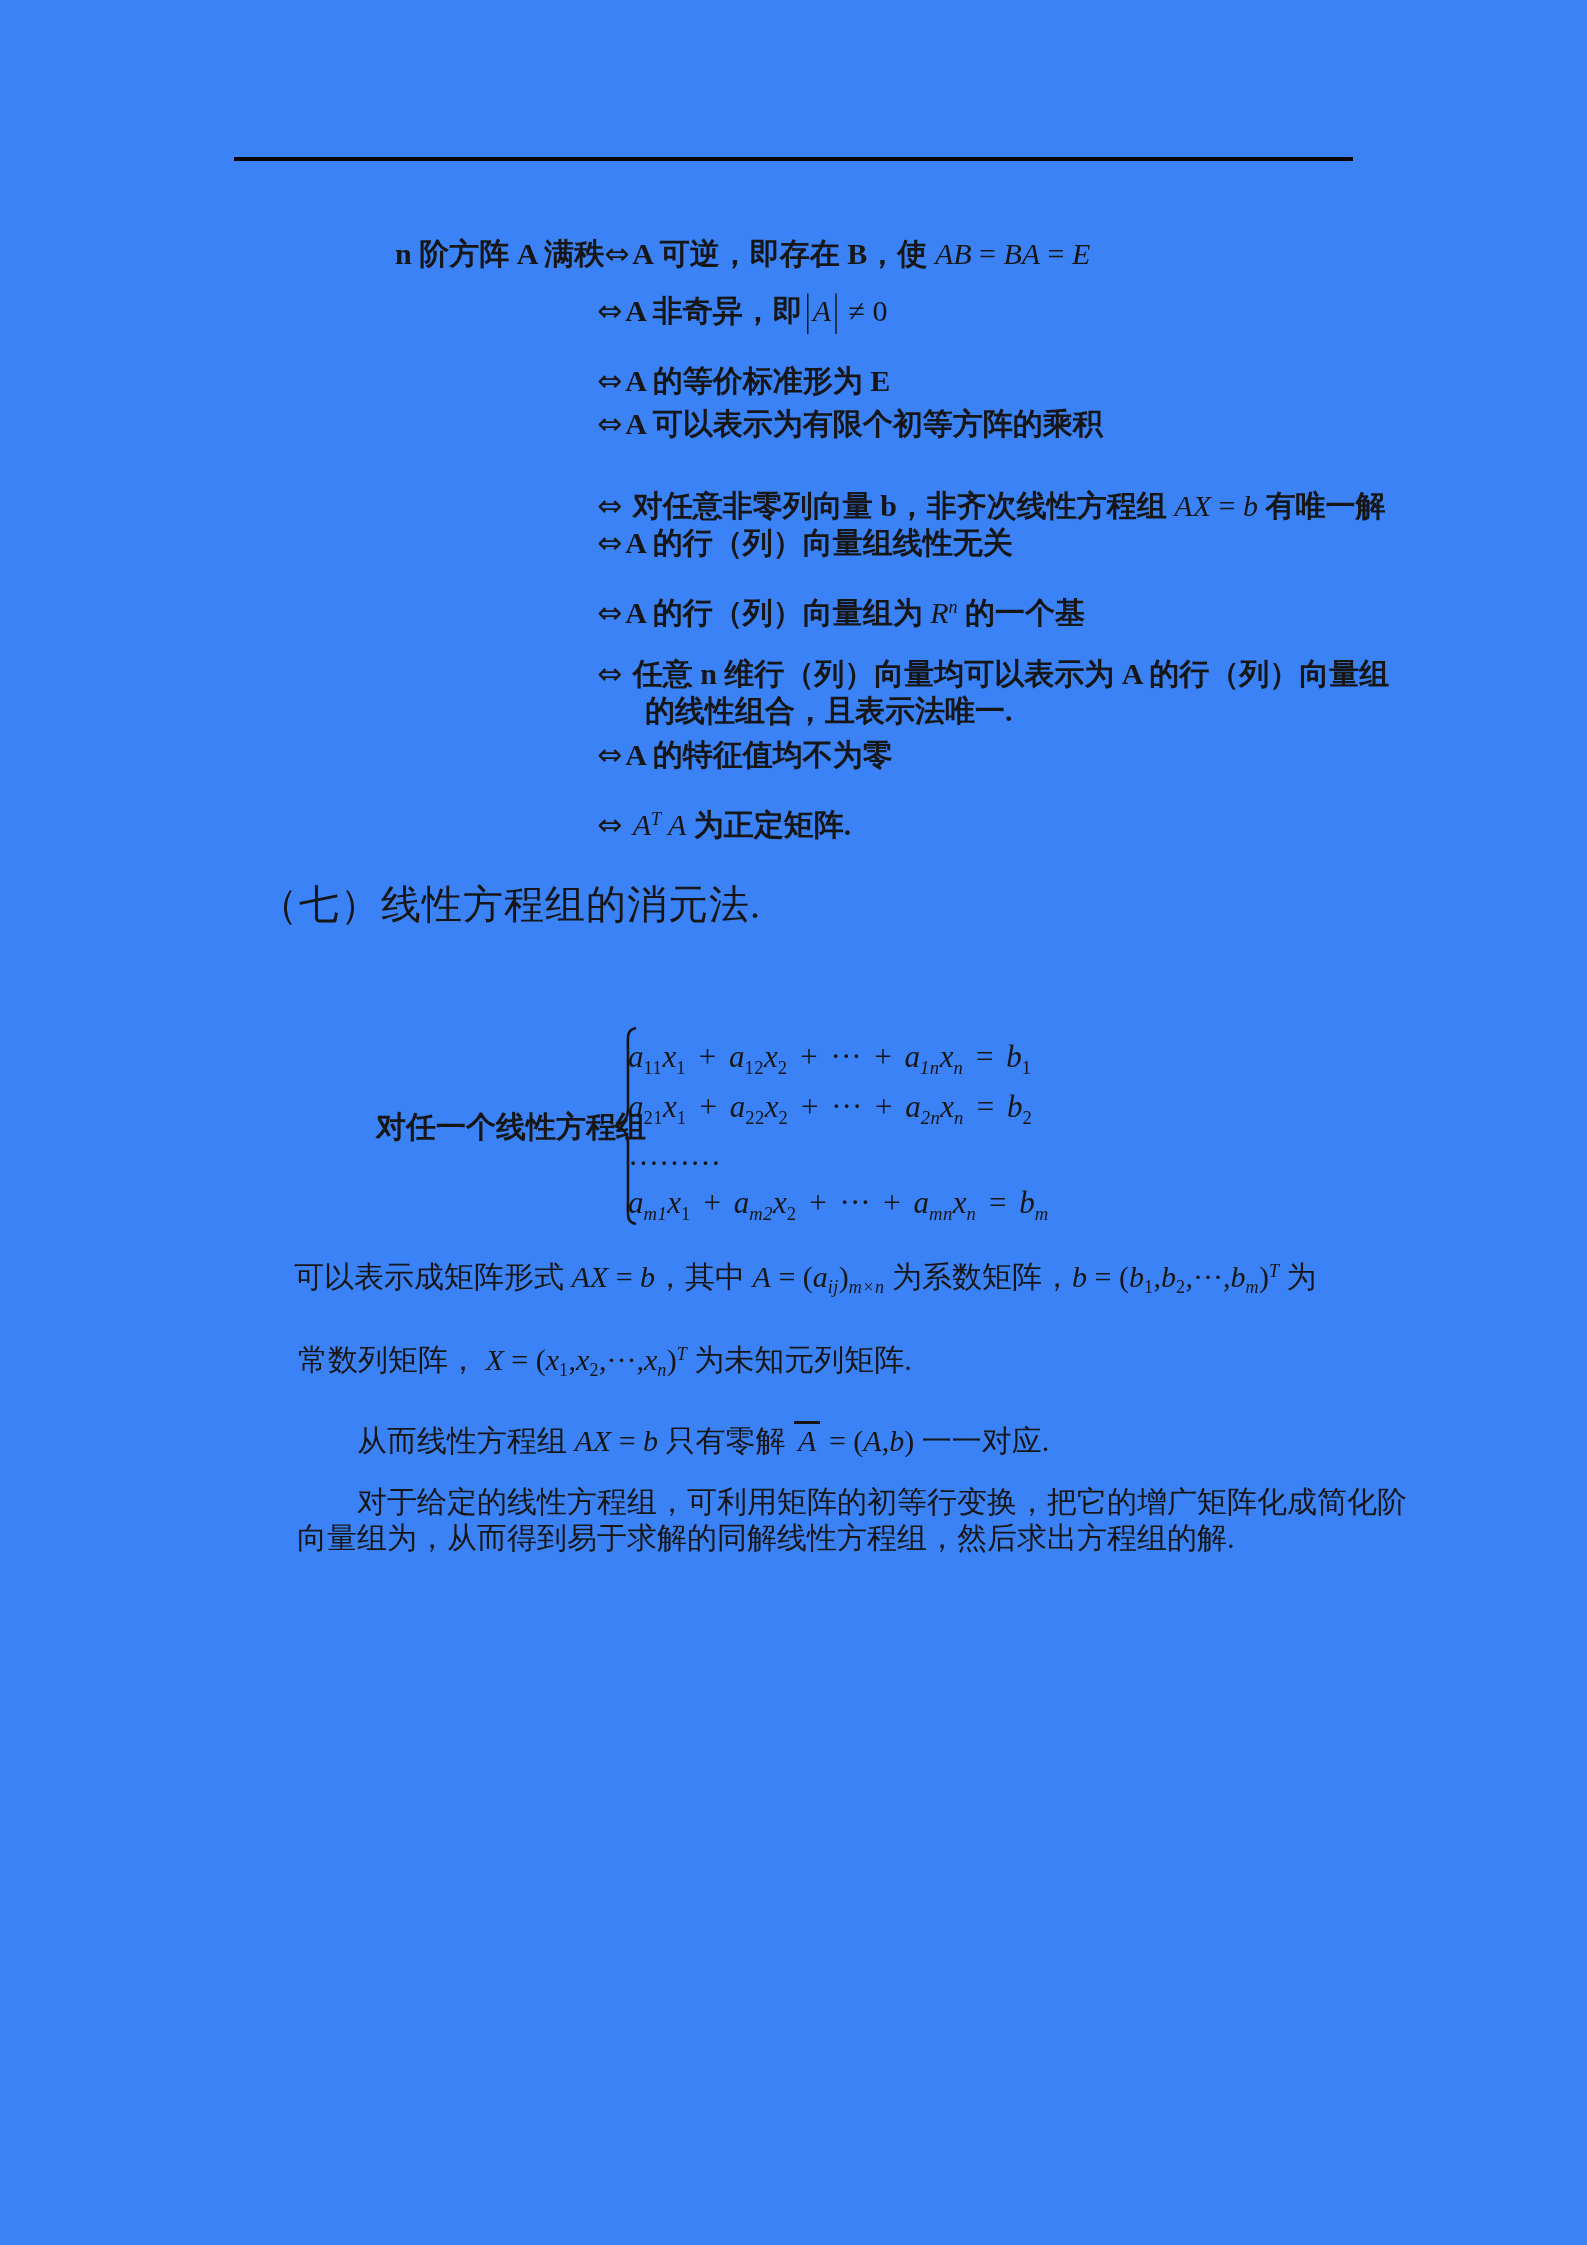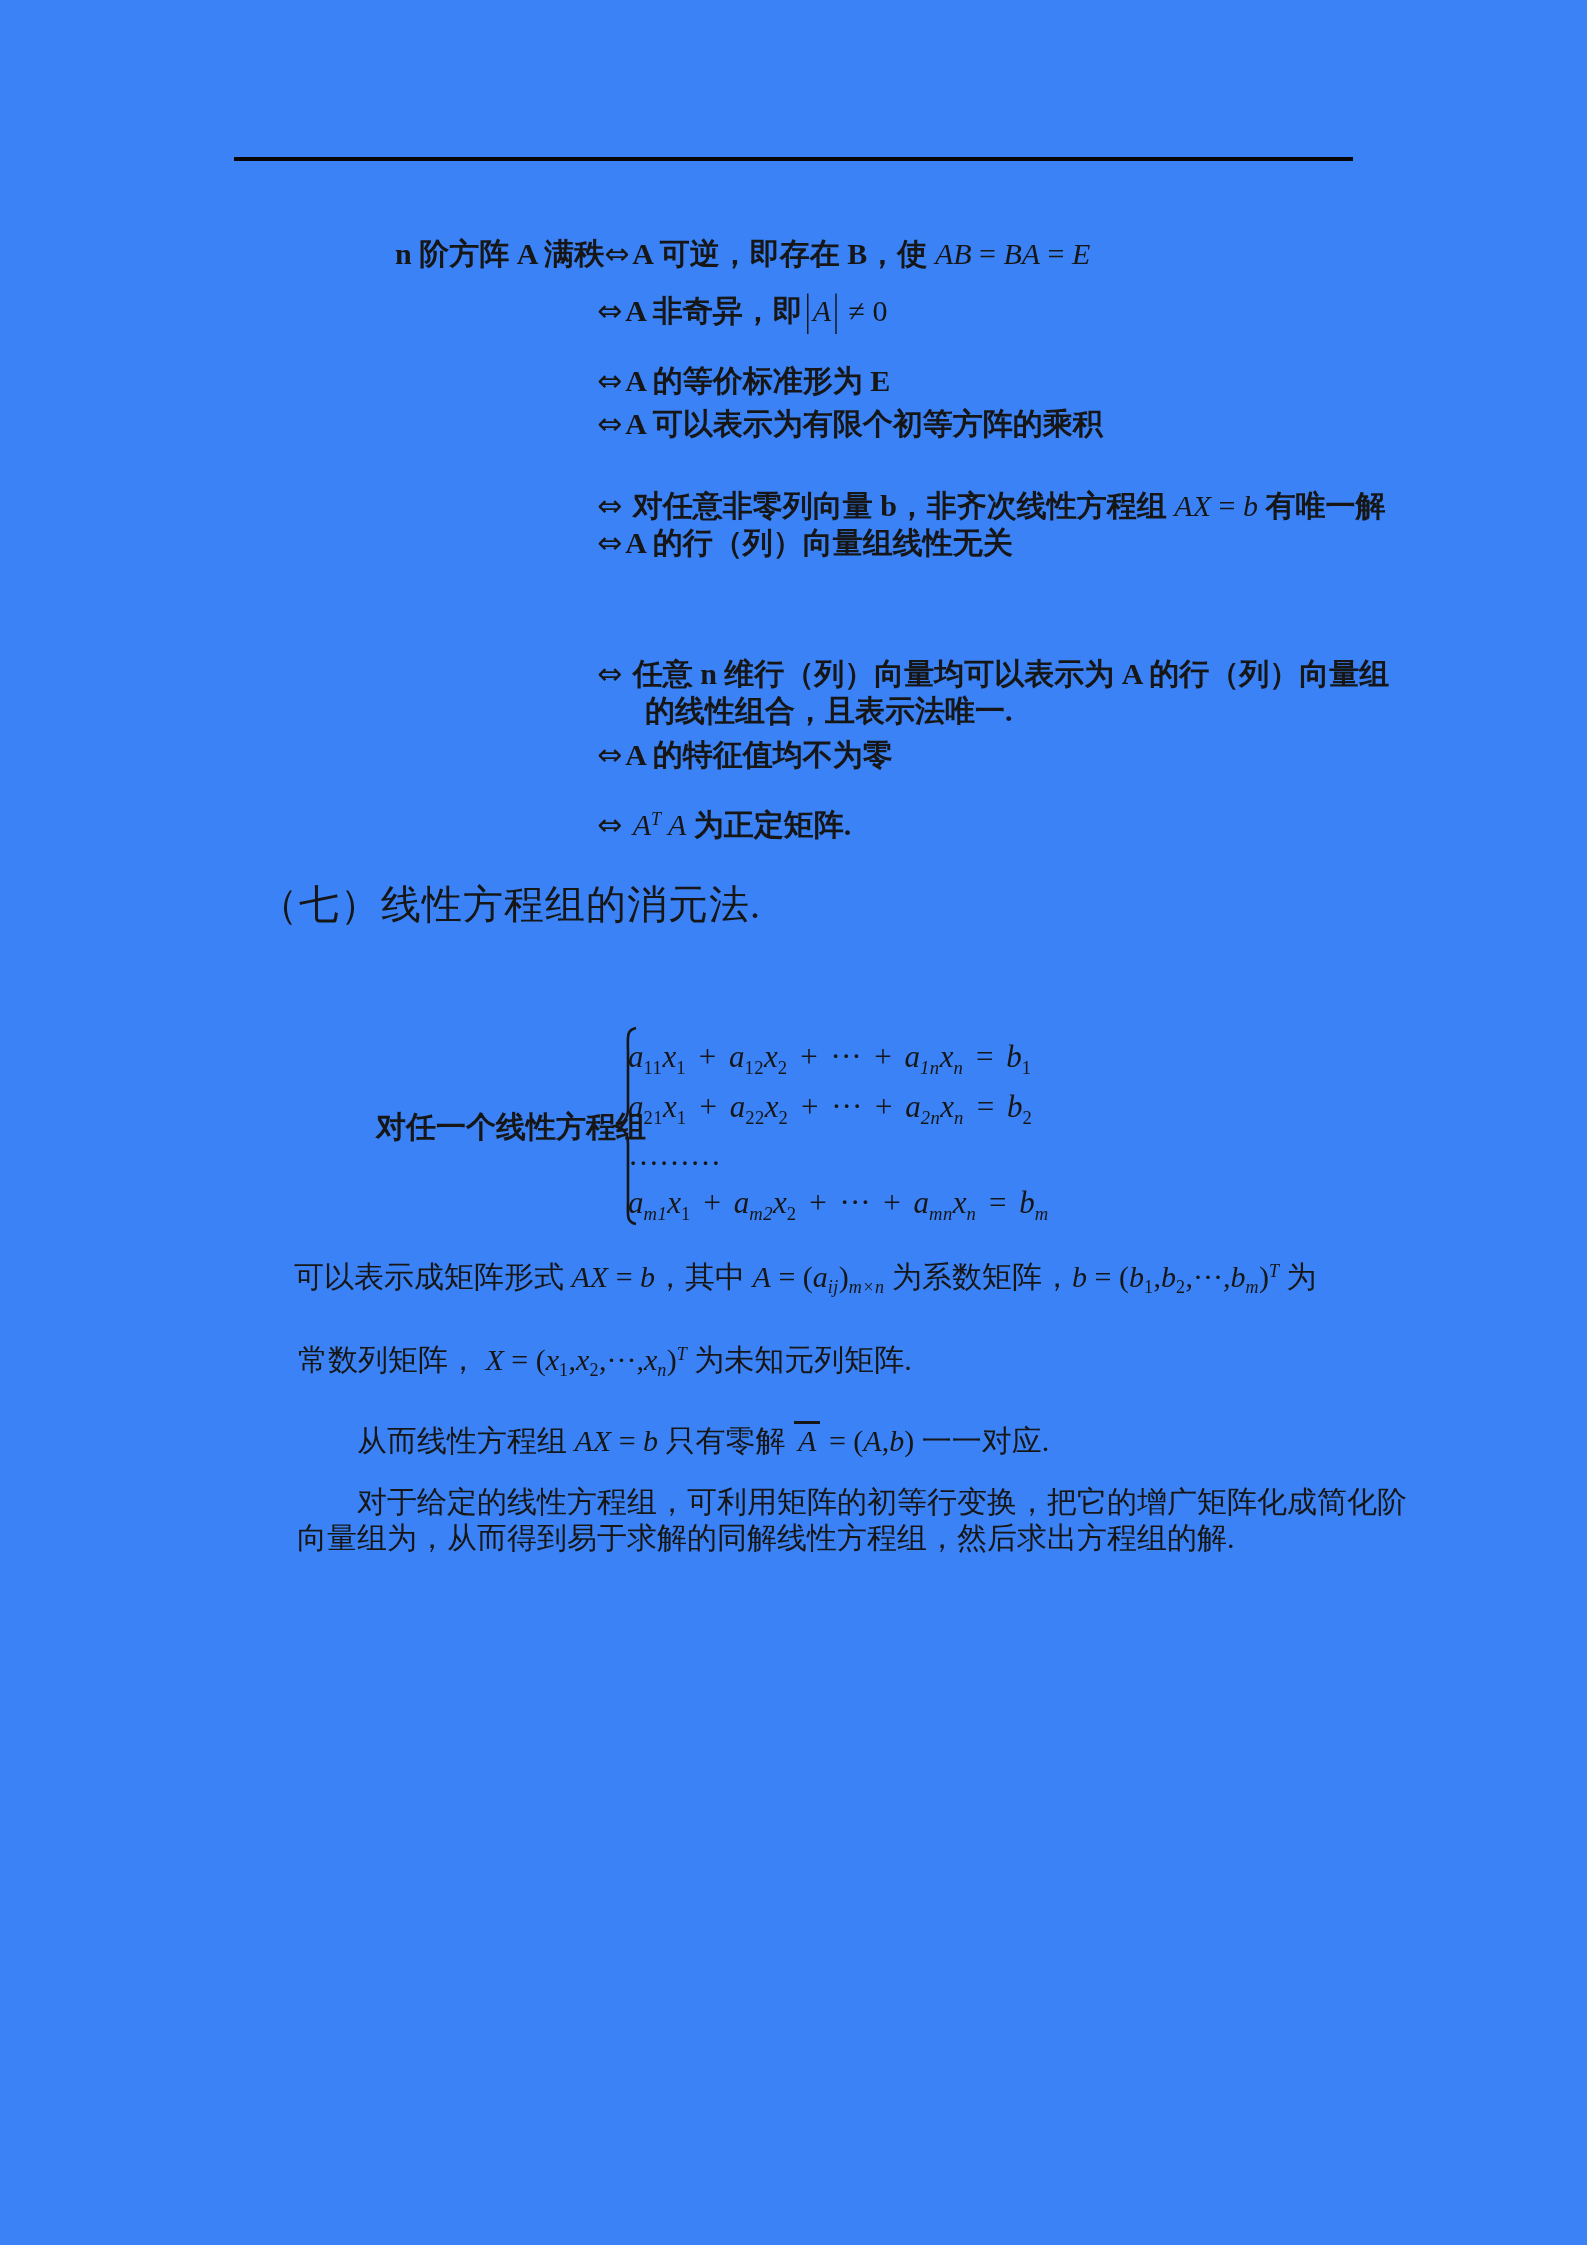--- a/index.html
+++ b/index.html
@@ -83,20 +83,21 @@
 <div class="page">
 
   <div class="rule"></div>
 
   <div id="l1" class="line"><span class="seg-b">n 阶方阵 A 满秩</span><span class="seg-arrow">⇔</span><span class="seg-b">A 可逆，即存在 B，使 </span><span class="seg-i">AB</span><span class="seg-r"> = </span><span class="seg-i">BA</span><span class="seg-r"> = </span><span class="seg-i">E</span></div>
   <div id="l2" class="line"><span class="seg-arrow">⇔</span><span class="seg-b">A 非奇异，即</span><span class="seg-vb">|</span><span class="seg-i">A</span><span class="seg-vb">|</span><span class="seg-r"> ≠ 0</span></div>
   <div id="l3" class="line"><span class="seg-arrow">⇔</span><span class="seg-b">A 的等价标准形为 E</span></div>
   <div id="l4" class="line"><span class="seg-arrow">⇔</span><span class="seg-b">A 可以表示为有限个初等方阵的乘积</span></div>
   <div id="l6" class="line"><span class="seg-arrow">⇔</span><span class="seg-b"> 对任意非零列向量 b，非齐次线性方程组 </span><span class="seg-i">AX</span><span class="seg-r"> = </span><span class="seg-i">b</span><span class="seg-b"> 有唯一解</span></div>
   <div id="l7" class="line"><span class="seg-arrow">⇔</span><span class="seg-b">A 的行（列）向量组线性无关</span></div>
+  <div id="l8" class="line"><span class="seg-arrow">⇔</span><span class="seg-b">A 的行（列）向量组为 </span><span class="seg-i">R</span><span class="seg-isup">n</span><span class="seg-b"> 的一个基</span></div>
   <div id="l9" class="line"><span class="seg-arrow">⇔</span><span class="seg-b"> 任意 n 维行（列）向量均可以表示为 A 的行（列）向量组</span></div>
   <div id="l10" class="line"><span class="seg-b">的线性组合，且表示法唯一.</span></div>
   <div id="l11" class="line"><span class="seg-arrow">⇔</span><span class="seg-b">A 的特征值均不为零</span></div>
   <div id="l12" class="line"><span class="seg-arrow">⇔</span><span class="seg-r"> </span><span class="seg-i">A</span><span class="seg-isup">T</span><span class="seg-i"> A</span><span class="seg-b"> 为正定矩阵.</span></div>
 
   <div id="heading" class="line heading"><span class="seg-r">（七）线性方程组的消元法.</span></div>
 
   <div id="syslabel" class="line"><span class="seg-b">对任一个线性方程组</span></div>
 
   <div id="brace" class="brace">

